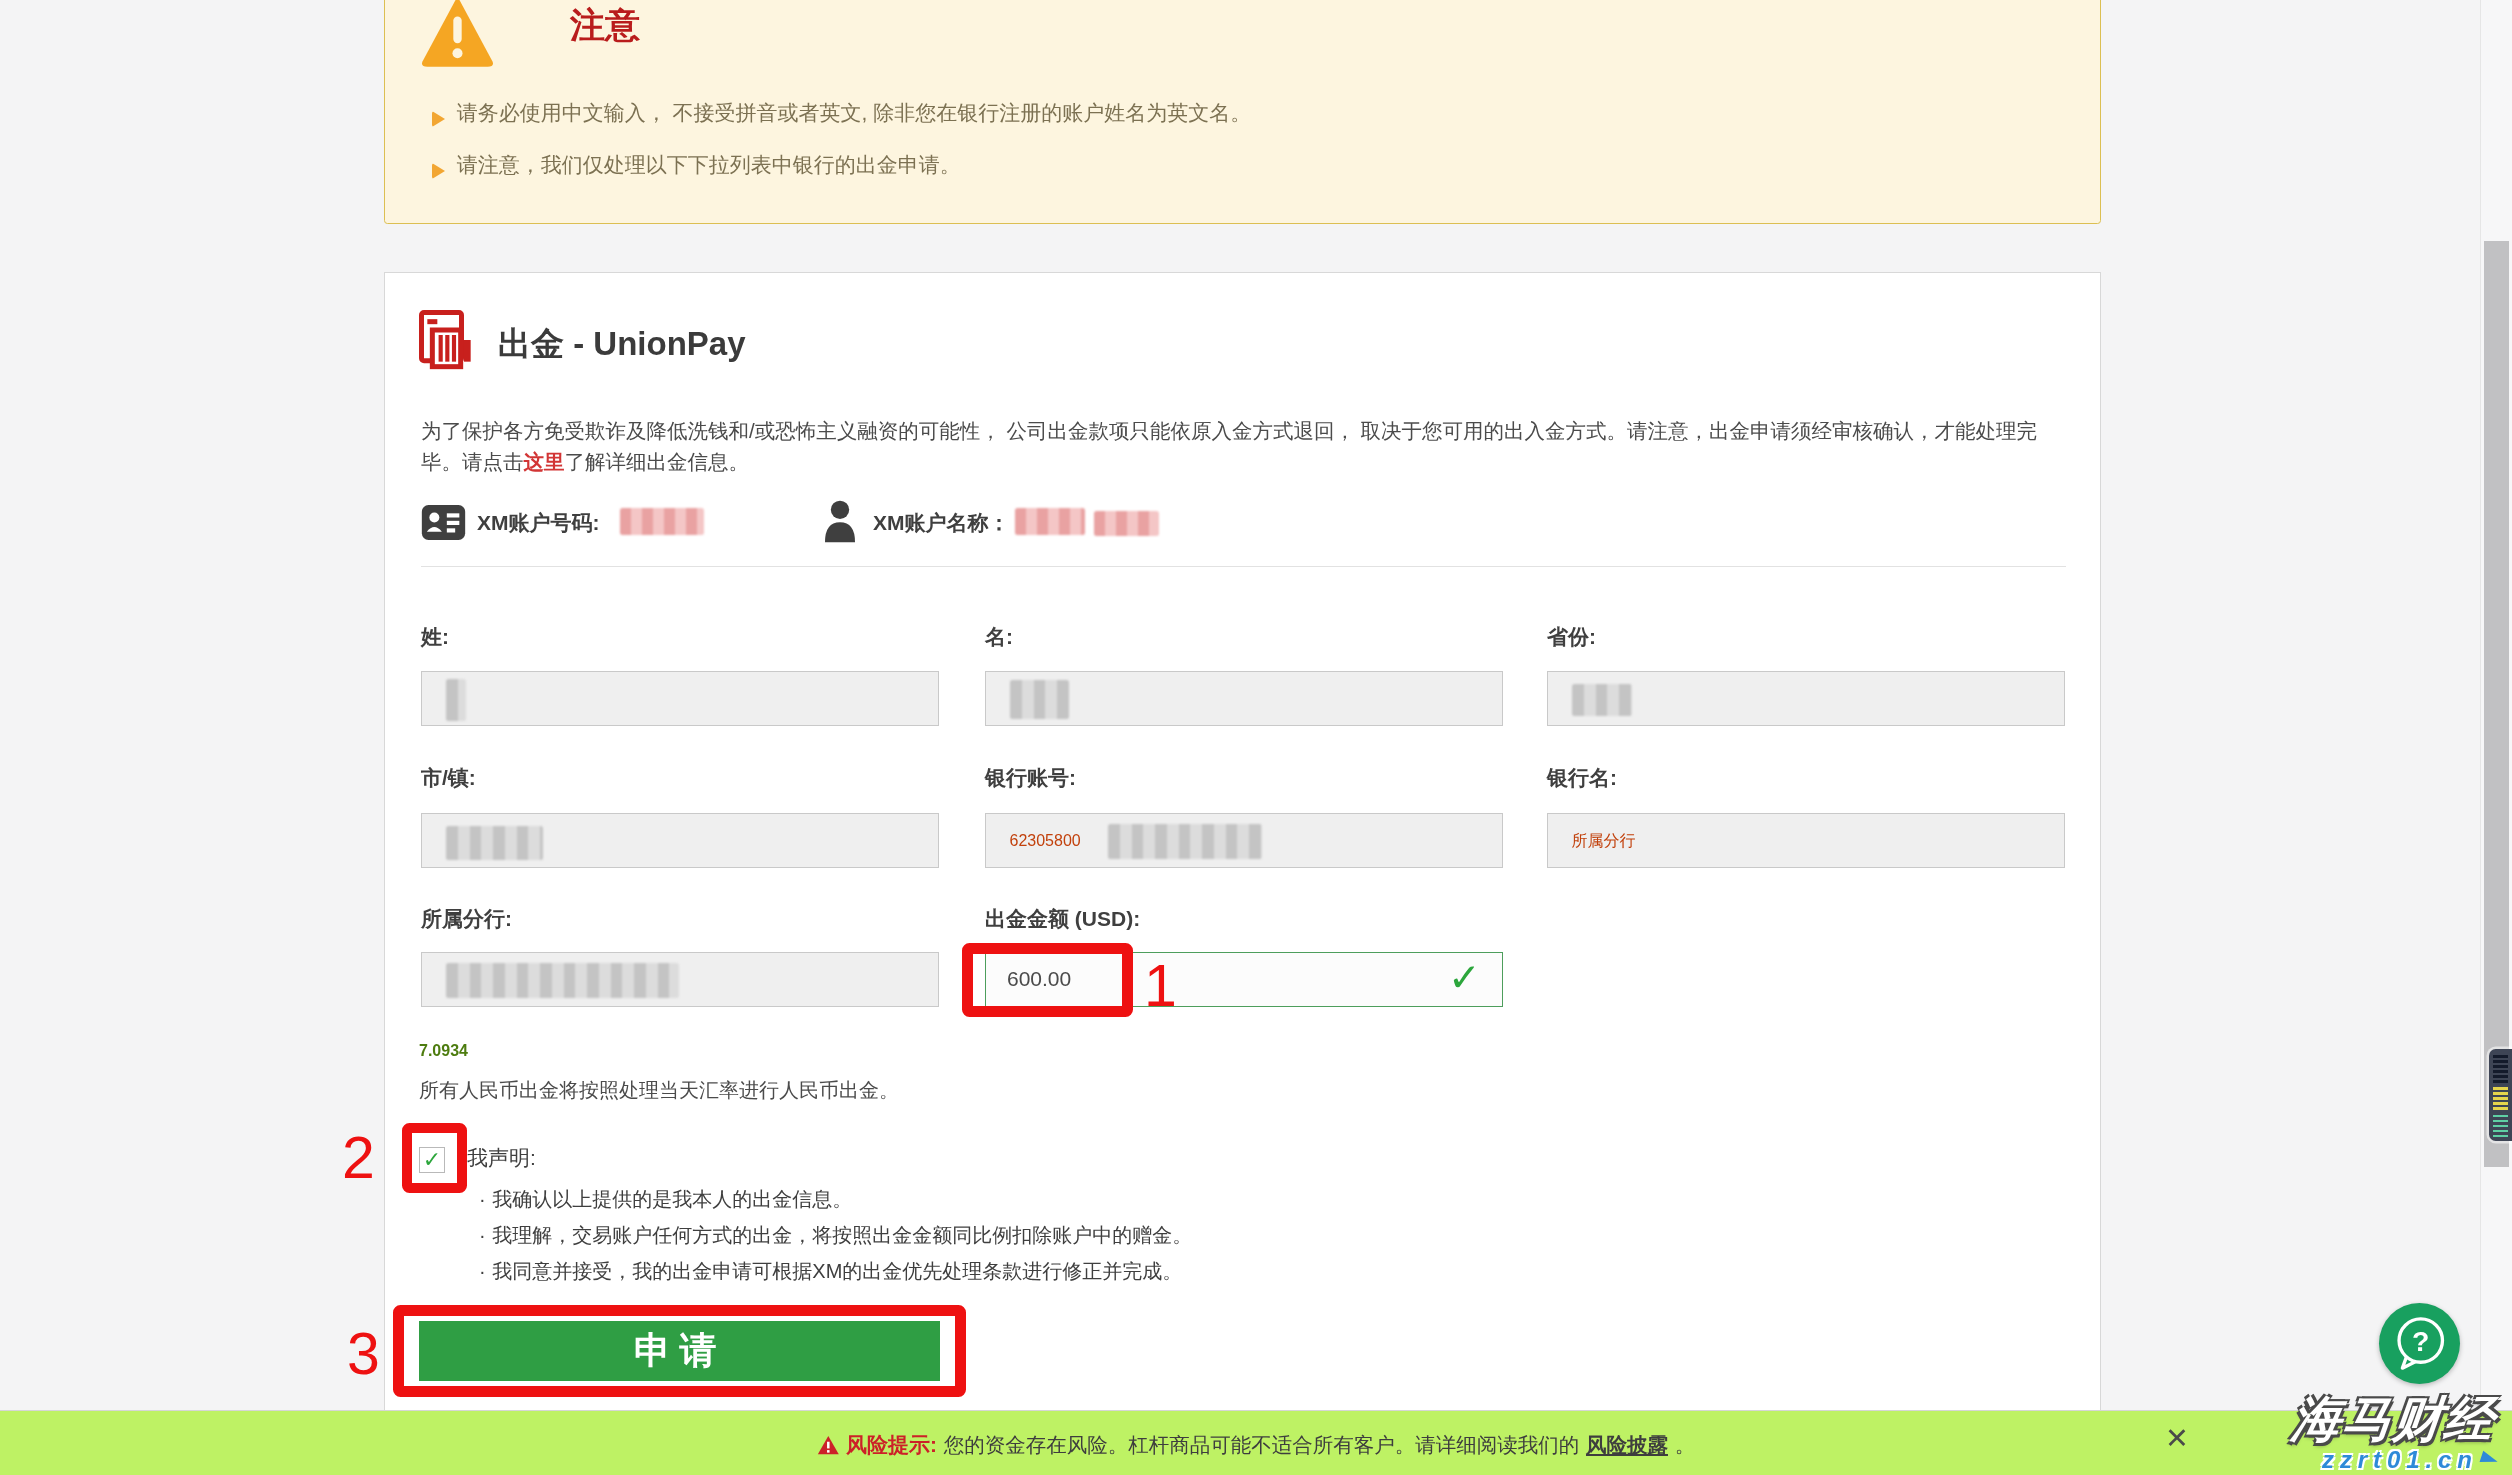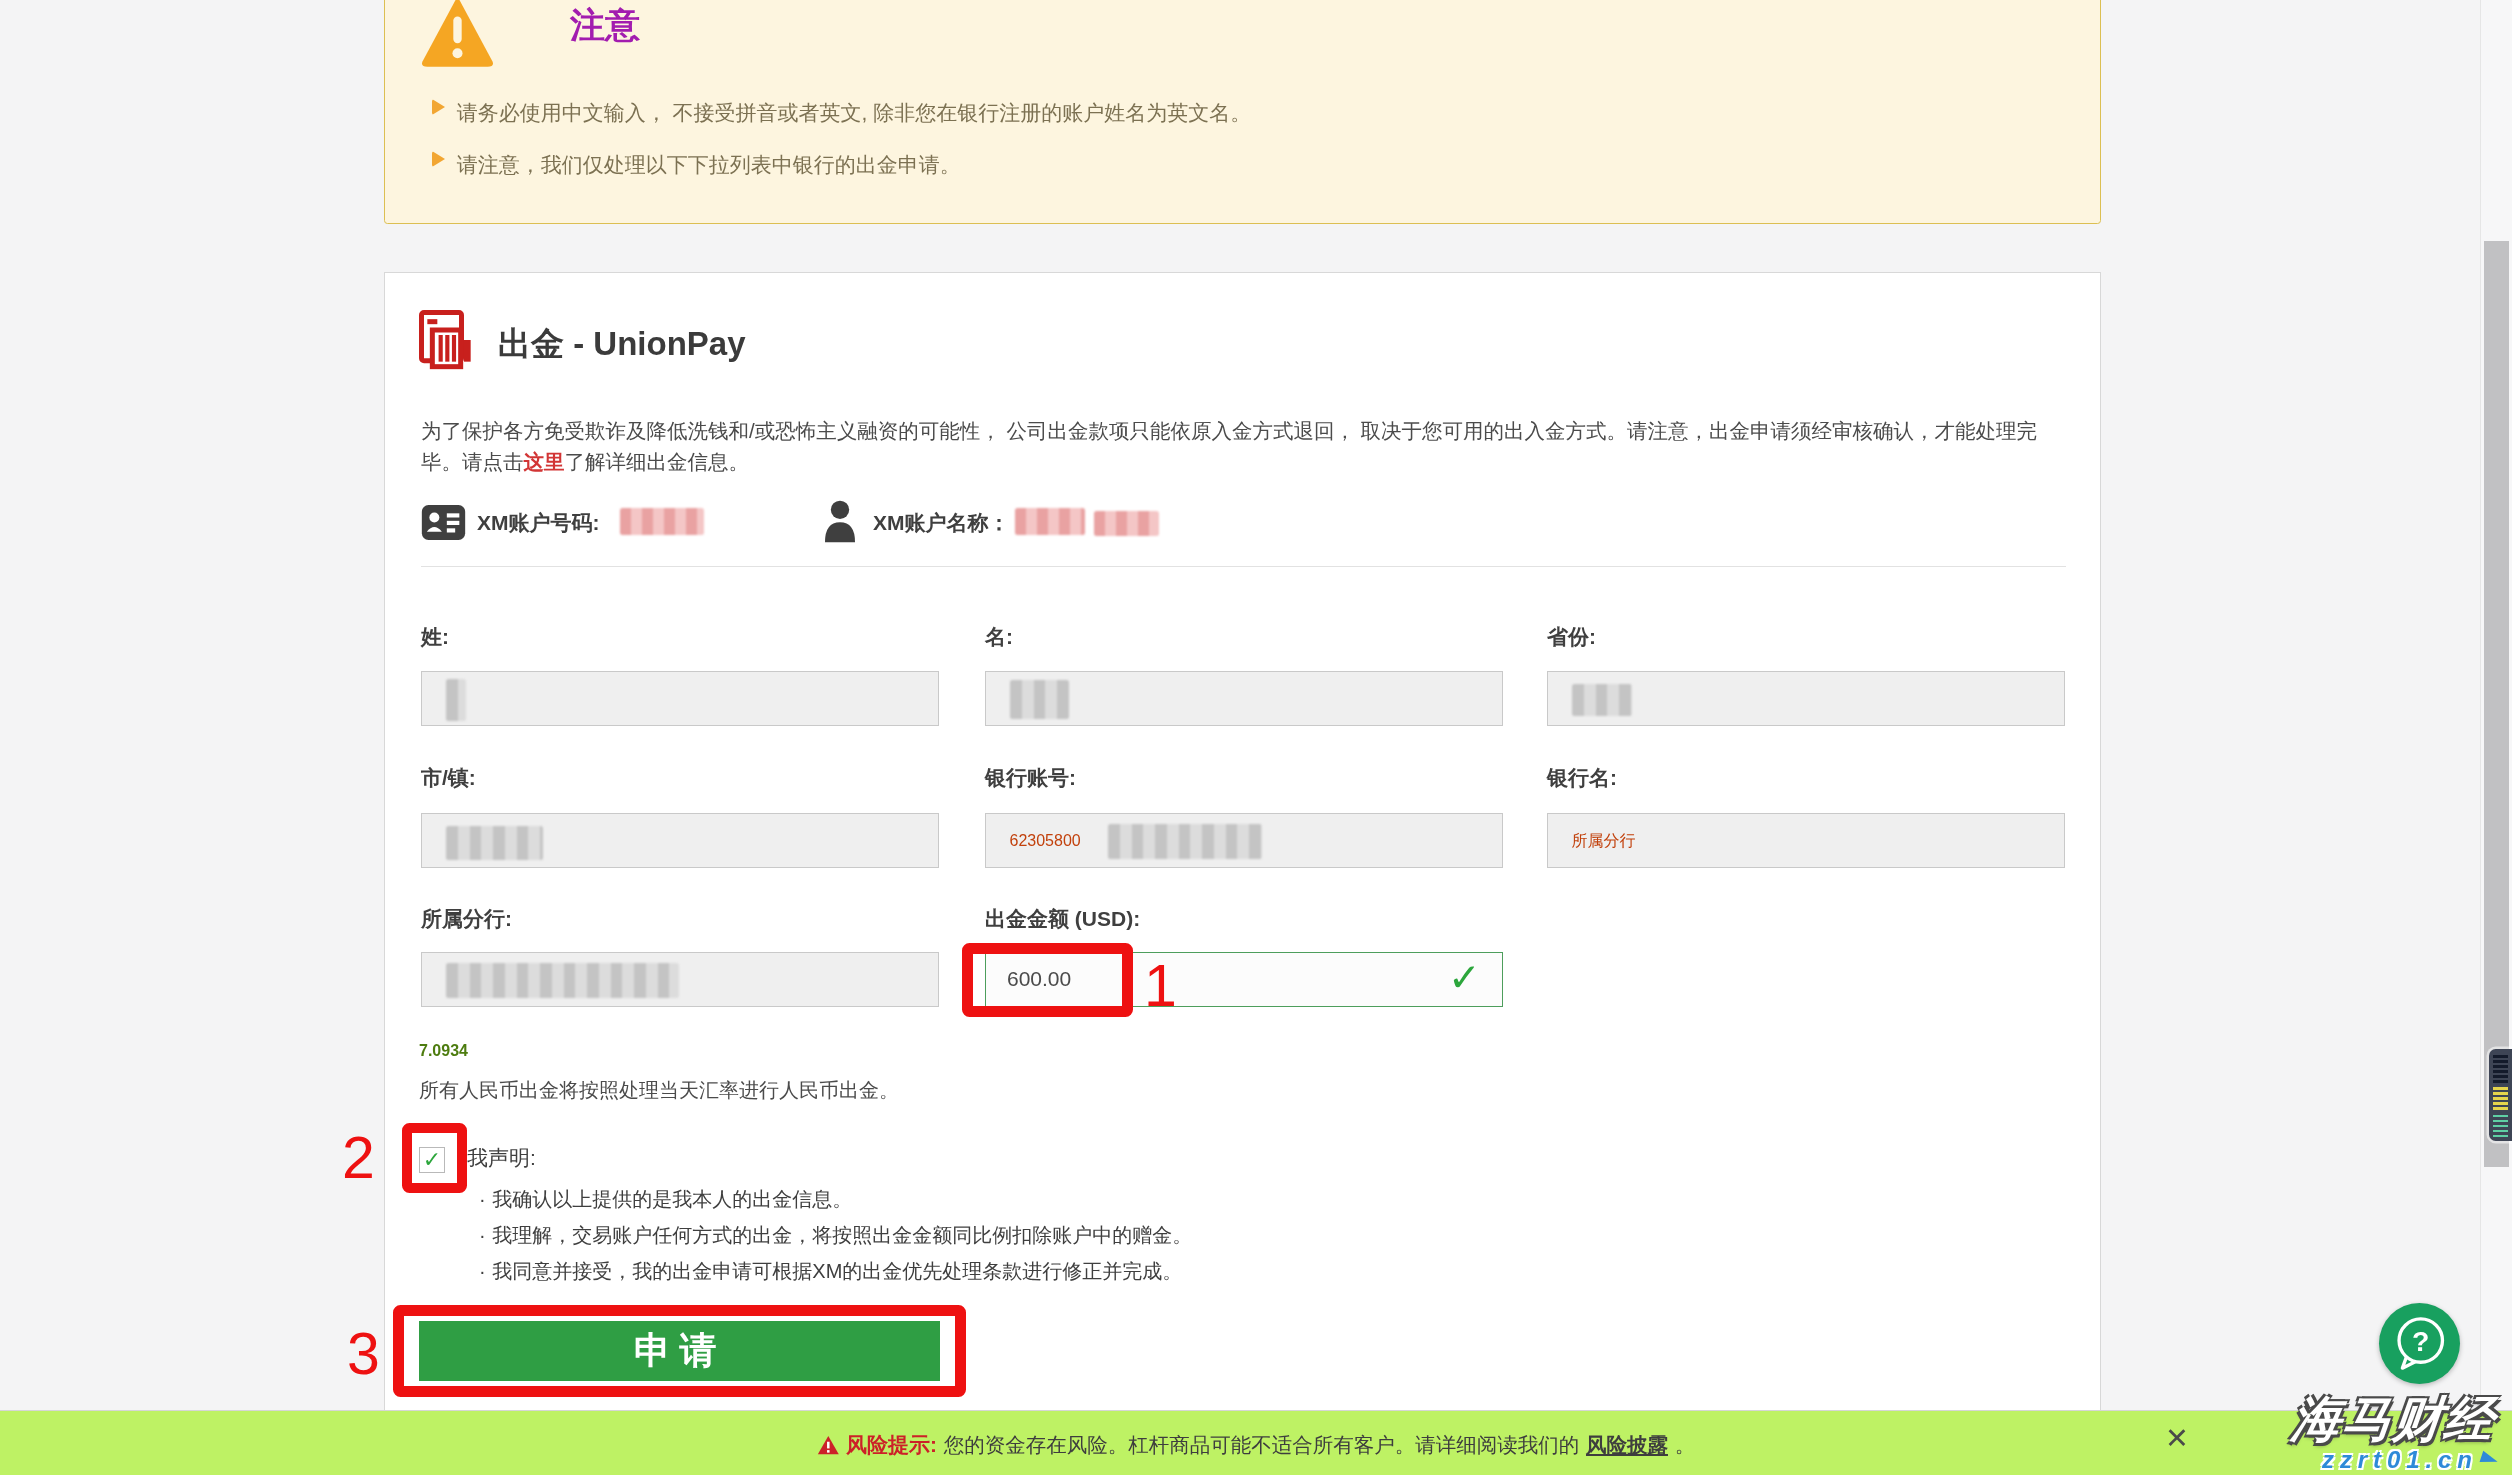--- a/index.html
+++ b/index.html
@@ -3,23 +3,23 @@
 <meta charset="utf-8">
 <style>
   html,body{margin:0;padding:0;background:#f4f4f5;}
   #stage{position:relative;width:2512px;height:1475px;overflow:hidden;background:#f4f4f5;
          font-family:"Liberation Sans","DejaVu Sans",sans-serif;color:#3f3f3f;}
   .abs{position:absolute;}
 
   
   .notice{left:384px;top:-39px;width:1717px;height:263px;background:#fdf5df;
           border:1.7px solid #dcbf52;border-radius:3.4px;box-sizing:border-box;}
-  .notice-title{left:570px;top:1.7px;font-size:35px;font-weight:bold;color:#a21caf;}
+  .notice-title{left:570px;top:1.7px;font-size:35px;font-weight:bold;color:#b91c1c;}
   .warn-tri{left:419px;top:-6.7px;}
-  .notice-item{font-size:21px;color:#7c7152;display:flex;align-items:flex-start;gap:11.7px;}
+  .notice-item{font-size:21px;color:#7c7152;display:flex;align-items:flex-end;gap:11.7px;}
   .n-arrow{width:0;height:0;border-left:13.4px solid #f2a632;border-top:8.4px solid transparent;
            border-bottom:8.4px solid transparent;border-radius:2.5px;flex:0 0 auto;}
 
   
   .card{left:384px;top:272px;width:1717px;height:1190px;background:#ffffff;
         border:0.8px solid #d8d8d8;box-sizing:border-box;}
   .card-title{left:498px;top:322px;font-size:33px;font-weight:bold;color:#3b3b3b;}
   .intro{left:421px;top:415px;width:1649px;font-size:20.5px;line-height:31px;color:#4b4b4b;}
   .intro-link{color:#d23535;font-weight:bold;cursor:pointer;}
 

